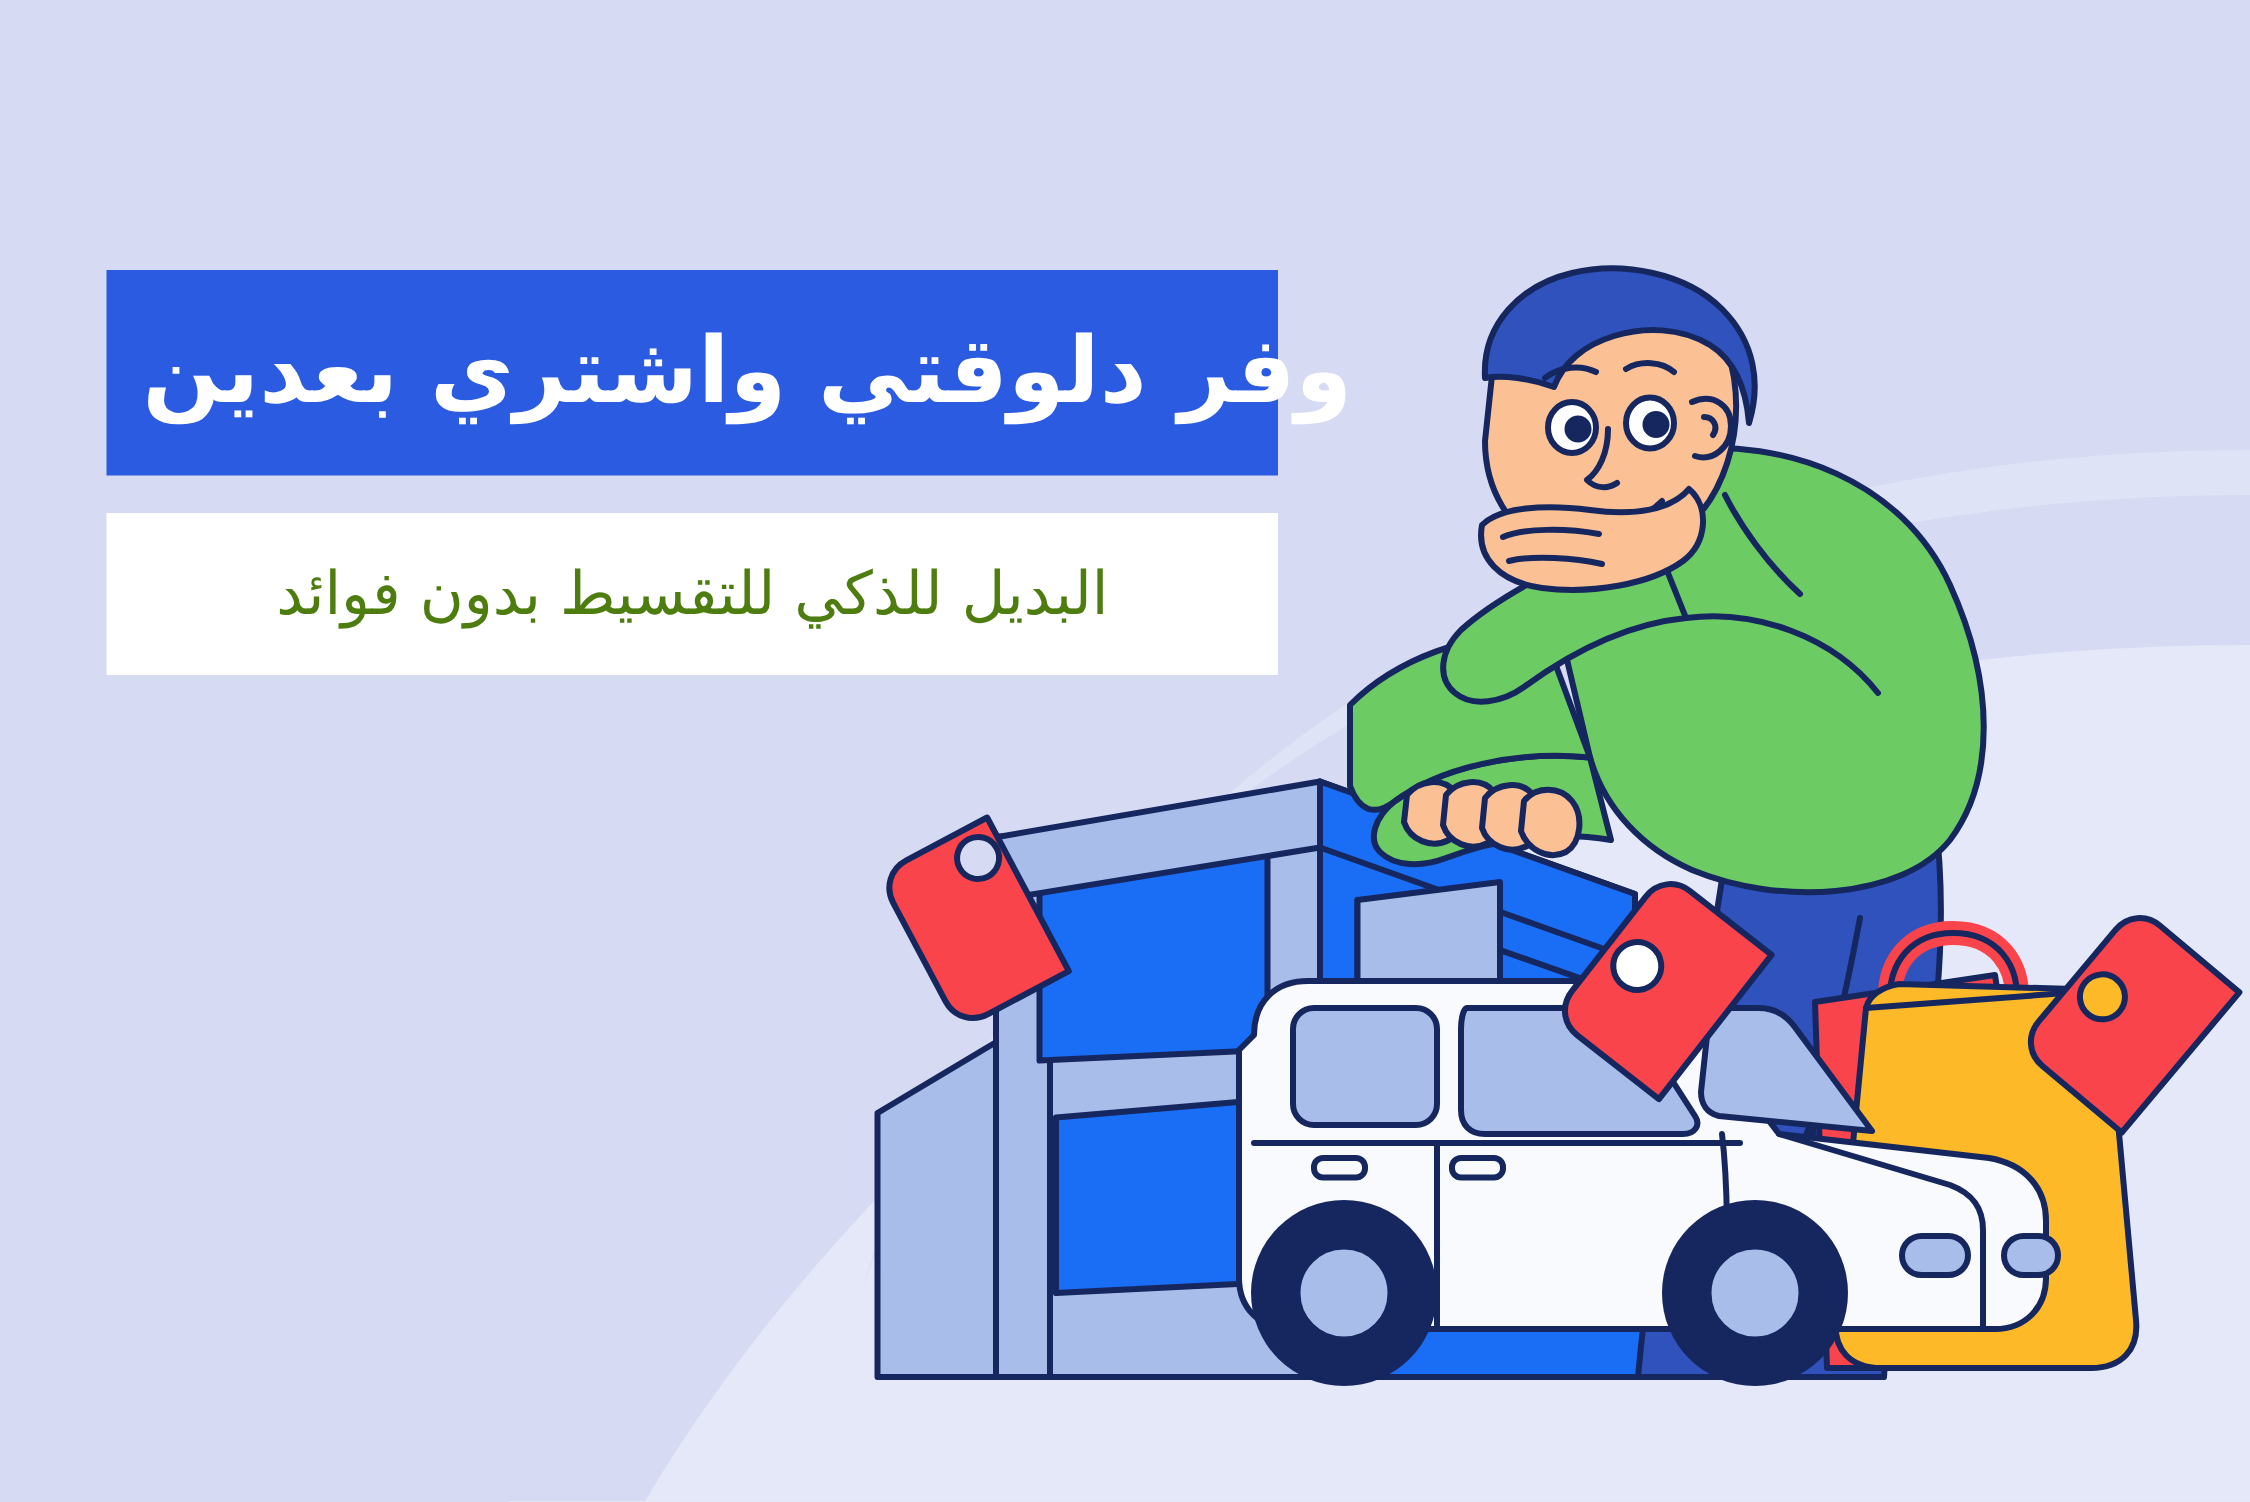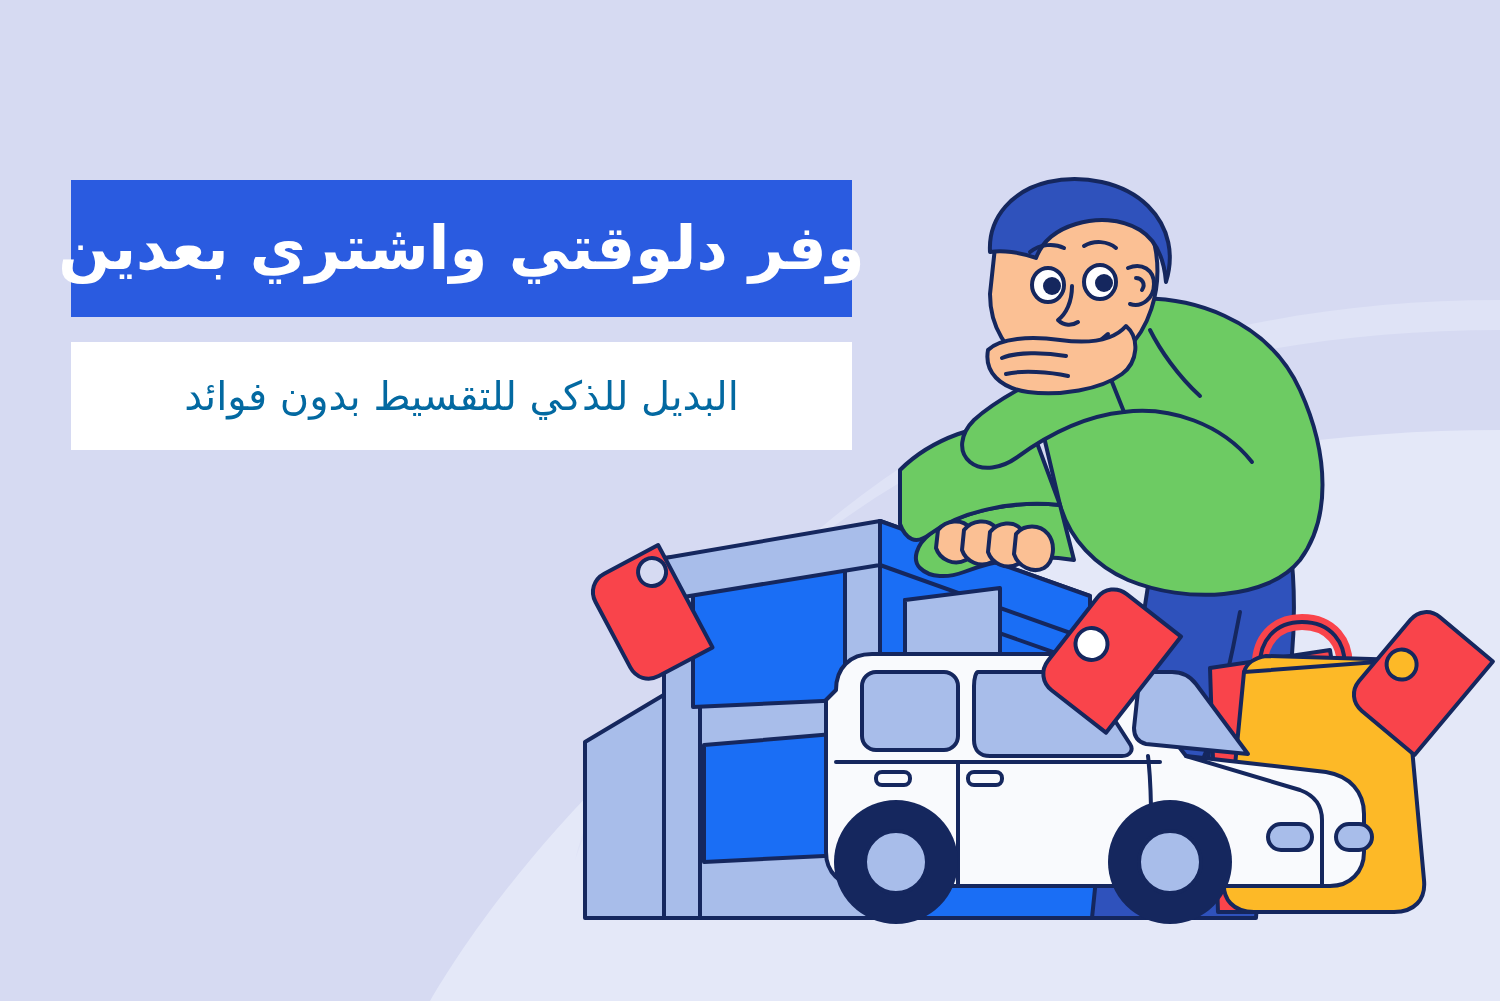--- a/index.html
+++ b/index.html
@@ -31,42 +31,42 @@
     left: 71px;
     top: 180px;
     width: 781px;
     z-index: 5;
   }
   #headline-bar {
     background: #2a5be0;
     height: 137px;
     display: flex;
     align-items: center;
-    justify-content: center;
+    justify-content: flex-end;
     padding: 0 24px;
   }
   #headline-text {
     color: #ffffff;
     font-size: 61px;
     font-weight: 700;
     line-height: 1.05;
     white-space: nowrap;
     letter-spacing: 0px;
   }
   #subhead-bar {
     margin-top: 25px;
     background: #ffffff;
     height: 108px;
     display: flex;
     align-items: center;
     justify-content: center;
     padding: 0 24px;
   }
   #subhead-text {
-    color: #0369a1;
+    color: #4d7c0f;
     font-size: 40px;
     font-weight: 400;
     line-height: 1.05;
     white-space: nowrap;
     text-align: center;
   }
 </style>
 </head>
 <body>
 

